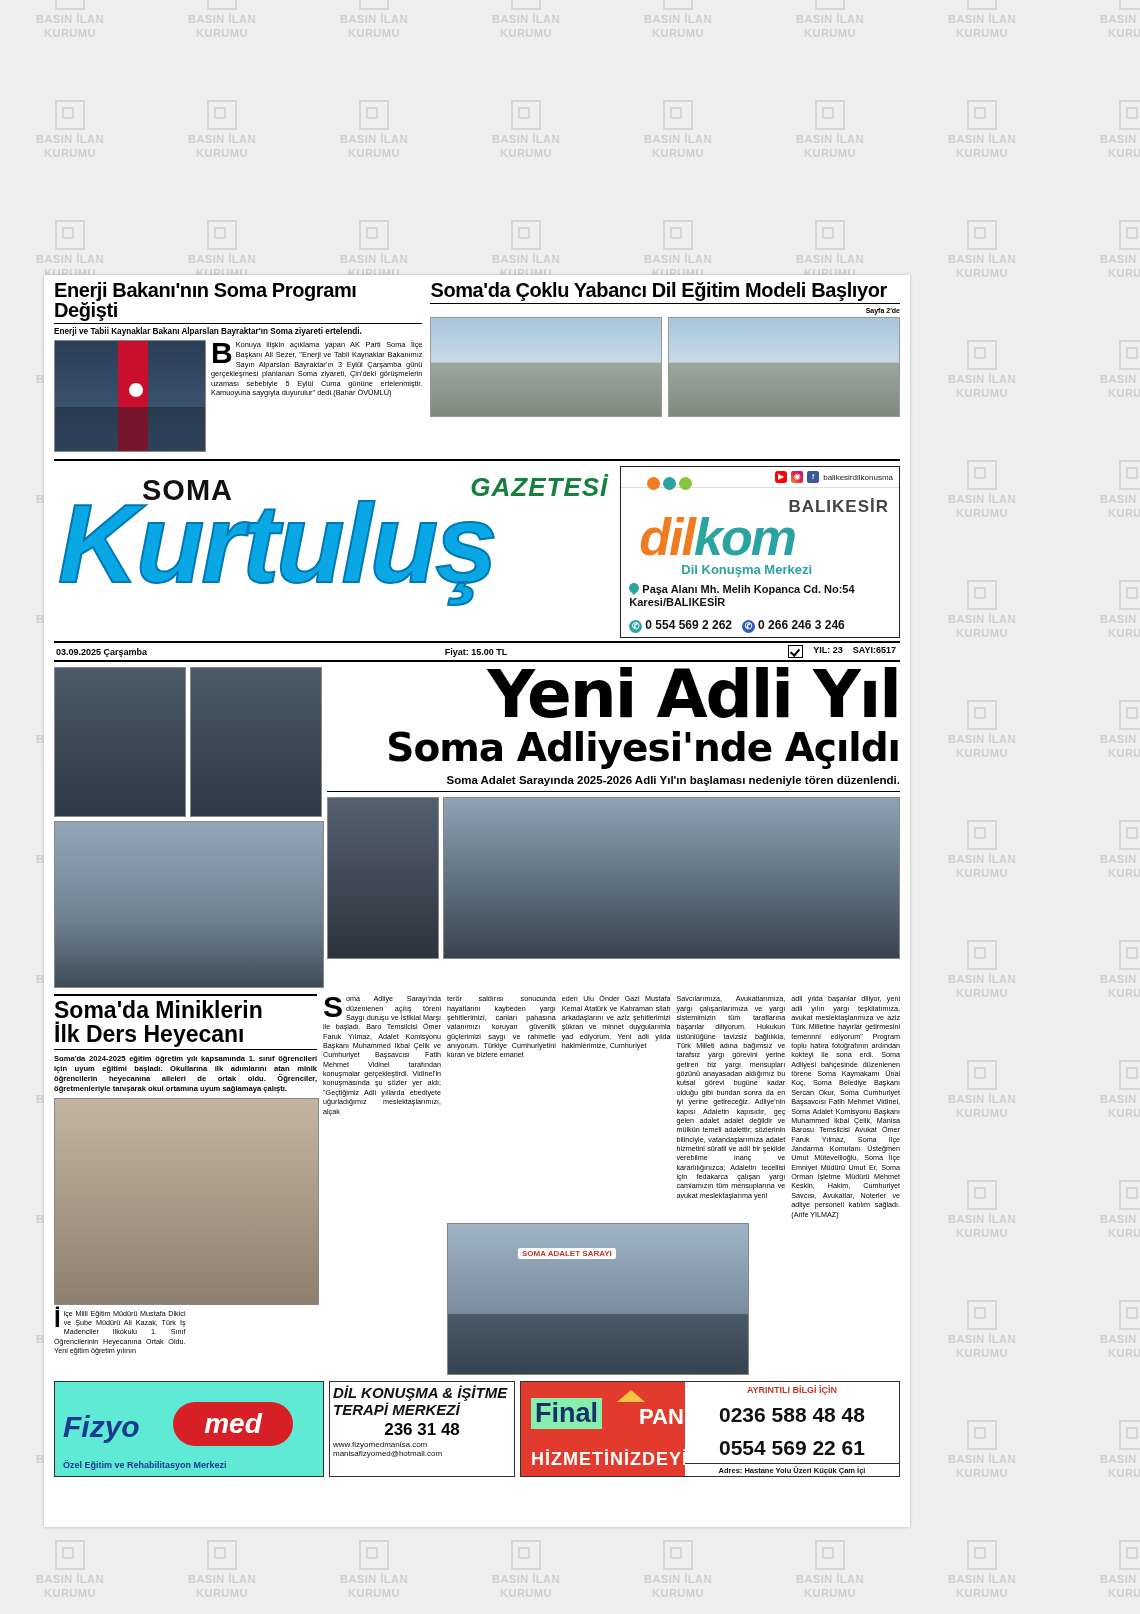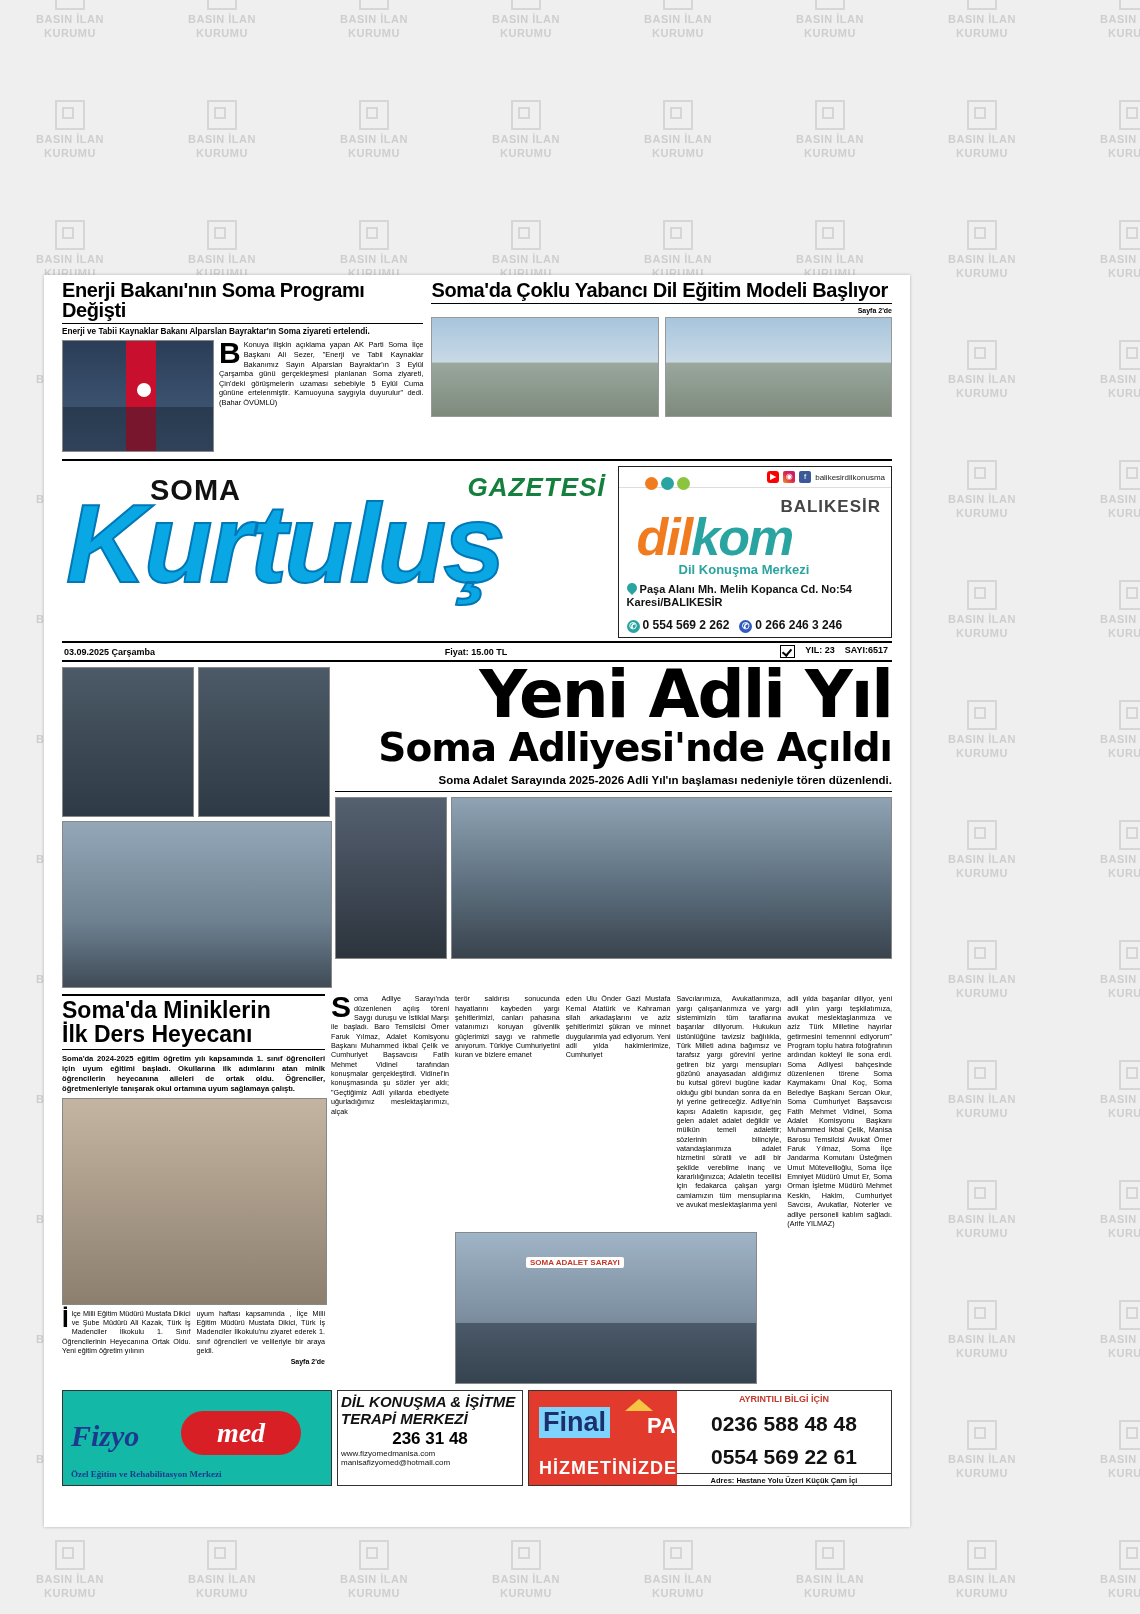--- a/index.html
+++ b/index.html
@@ -42,21 +42,21 @@
   }
   
   .page{
     position:absolute;
     left:44px;top:275px;
     width:866px;height:1252px;
     background:#fff;
     z-index:2;
     box-shadow:0 0 3px rgba(0,0,0,.25);
   }
-  .pagepad{padding:5px 18px;}
+  .pagepad{padding:5px 10px;}
   .imgbox{background:#b9c3c9;position:relative;overflow:hidden;}
   .imgbox.sky{background:linear-gradient(#a8c5dc 0%,#c8d9e6 45%,#9aa79d 46%,#7d8a7c 100%);}
   
   .teasers{display:flex;gap:8px;border-bottom:2px solid #000;padding-bottom:4px;}
   .teaser-left{width:372px;}
   .teaser-right{width:474px;}
   .t-head{
     font-size:20px;font-weight:bold;letter-spacing:-.4px;line-height:1;
     border-bottom:1.5px solid #000;padding-bottom:3px;margin-bottom:3px;
   }
@@ -154,31 +154,31 @@
   .mini-cols > div{width:50%;}
   .dropcapI{float:left;font-size:24px;font-weight:bold;line-height:18px;margin:1px 3px 0 0;}
   .col-mid{width:118px;font-size:7.2px;line-height:1.3;text-align:justify;}
   .dropcapS{float:left;font-size:30px;font-weight:bold;line-height:23px;margin:1px 3px 0 0;}
   .col-right{flex:1;}
   .body4{display:flex;gap:6px;font-size:7.2px;line-height:1.3;text-align:justify;}
   .body4 > div{width:25%;}
   .adliye-photo{width:100%;height:150px;border:1px solid #888;background:linear-gradient(#9fb4c6 0%,#7d8fa0 55%,#52606c 100%);position:relative;overflow:hidden;}
   
   .ads{display:flex;gap:5px;margin-top:6px;height:96px;}
-  .ad1{width:268px;border:1px solid #333;background:#14b8a6;position:relative;overflow:hidden;font-family:Liberation Serif, serif;}
+  .ad1{width:268px;border:1px solid #333;background:#5eead4;position:relative;overflow:hidden;}
   .fz{position:absolute;left:8px;top:28px;font-size:30px;font-weight:bold;color:#1b3a8f;font-style:italic;}
   .fzmed{position:absolute;left:118px;top:20px;width:120px;height:44px;border-radius:22px;background:#d81f26;color:#fff;font-size:28px;font-weight:bold;font-style:italic;text-align:center;line-height:44px;}
   .fzsub{position:absolute;left:8px;bottom:6px;font-size:9px;font-weight:bold;color:#1b3a8f;}
   .ad2{width:178px;border:1px solid #333;background:#fff;position:relative;overflow:hidden;padding:3px;}
   .ad2 .l1{font-size:15px;font-weight:bold;font-style:italic;color:#111;line-height:1.05;}
   .ad2 .l2{font-size:15px;font-weight:bold;font-style:italic;color:#111;}
   .ad2 .ph{font-size:17px;font-weight:bold;text-align:center;margin-top:2px;}
   .ad2 .web{font-size:8px;color:#111;}
   .ad3{flex:1;border:1px solid #333;background:#e23b2e;position:relative;overflow:hidden;color:#fff;}
-  .f-final{position:absolute;left:10px;top:16px;font-size:27px;font-weight:bold;color:#1a2f6b;background:#7dd3fc;padding:0 4px;}
+  .f-final{position:absolute;left:10px;top:16px;font-size:27px;font-weight:bold;color:#1a2f6b;background:#86efac;padding:0 4px;}
   .f-pans{position:absolute;left:118px;top:22px;font-size:22px;font-weight:bold;color:#fff;}
   .f-hizmet{position:absolute;left:10px;bottom:6px;font-size:18px;font-weight:bold;color:#fff;letter-spacing:1px;}
   .f-box{position:absolute;right:0;top:0;width:214px;height:100%;background:#fff;color:#111;}
   .f-box .t{font-size:9px;font-weight:bold;text-align:center;color:#c0392b;margin-top:3px;}
   .f-box .p{font-size:21px;font-weight:bold;text-align:center;color:#111;line-height:1.18;margin-top:8px;}
   .f-box .ad{font-size:7.5px;font-weight:bold;text-align:center;border-top:1px solid #333;margin-top:3px;padding-top:2px;}
   .roof{position:absolute;left:96px;top:8px;width:0;height:0;border-left:14px solid transparent;border-right:14px solid transparent;border-bottom:12px solid #f6c543;}
   
   .figline{position:absolute;bottom:0;left:0;right:0;height:40%;background:rgba(20,30,45,.45);}
   .flagstripe{position:absolute;left:42%;top:0;bottom:0;width:20%;background:#c8102e;}
@@ -398,24 +398,20 @@
         <div>Soma'da Miniklerin</div>
         <div>İlk Ders Heyecanı</div>
       </div>
       <div class="mini-lead">Soma'da 2024-2025 eğitim öğretim yılı kapsamında 1. sınıf öğrencileri için uyum eğitimi başladı. Okullarına ilk adımlarını atan minik öğrencilerin heyecanına aileleri de ortak oldu. Öğrenciler, öğretmenleriyle tanışarak okul ortamına uyum sağlamaya çalıştı.</div>
       <div class="mini-photo"></div>
       <div class="mini-cols">
         <div>
           <span class="dropcapI">İ</span>
           <span>lçe Milli Eğitim Müdürü Mustafa Dikici ve Şube Müdürü Ali Kazak, Türk İş Madenciler İlkokulu 1. Sınıf Öğrencilerinin Heyecanına Ortak Oldu. Yeni eğitim öğretim yılının</span>
         </div>
-        <div>
-          <span>uyum haftası kapsamında , İlçe Milli Eğitim Müdürü Mustafa Dikici, Türk İş Madenciler İlkokulu'nu ziyaret ederek 1. sınıf öğrencileri ve velileriyle bir araya geldi.</span>
-          <div class="sayfa" style="margin-top:2px;">Sayfa 2'de</div>
-        </div>
       </div>
     </div>
 
     <div class="col-mid">
       <span class="dropcapS">S</span>
       <span>oma Adliye Sarayı'nda düzenlenen açılış töreni Saygı duruşu ve İstiklal Marşı ile başladı. Baro Temsilcisi Ömer Faruk Yılmaz, Adalet Komisyonu Başkanı Muhammed İkbal Çelik ve Cumhuriyet Başsavcısı Fatih Mehmet Vidinel tarafından konuşmalar gerçekleştirdi. Vidinel'in konuşmasında şu sözler yer aldı; "Geçtiğimiz Adli yıllarda ebediyete uğurladığımız meslektaşlarımızı, alçak</span>
     </div>
 
     <div class="col-right">
       <div class="body4">

